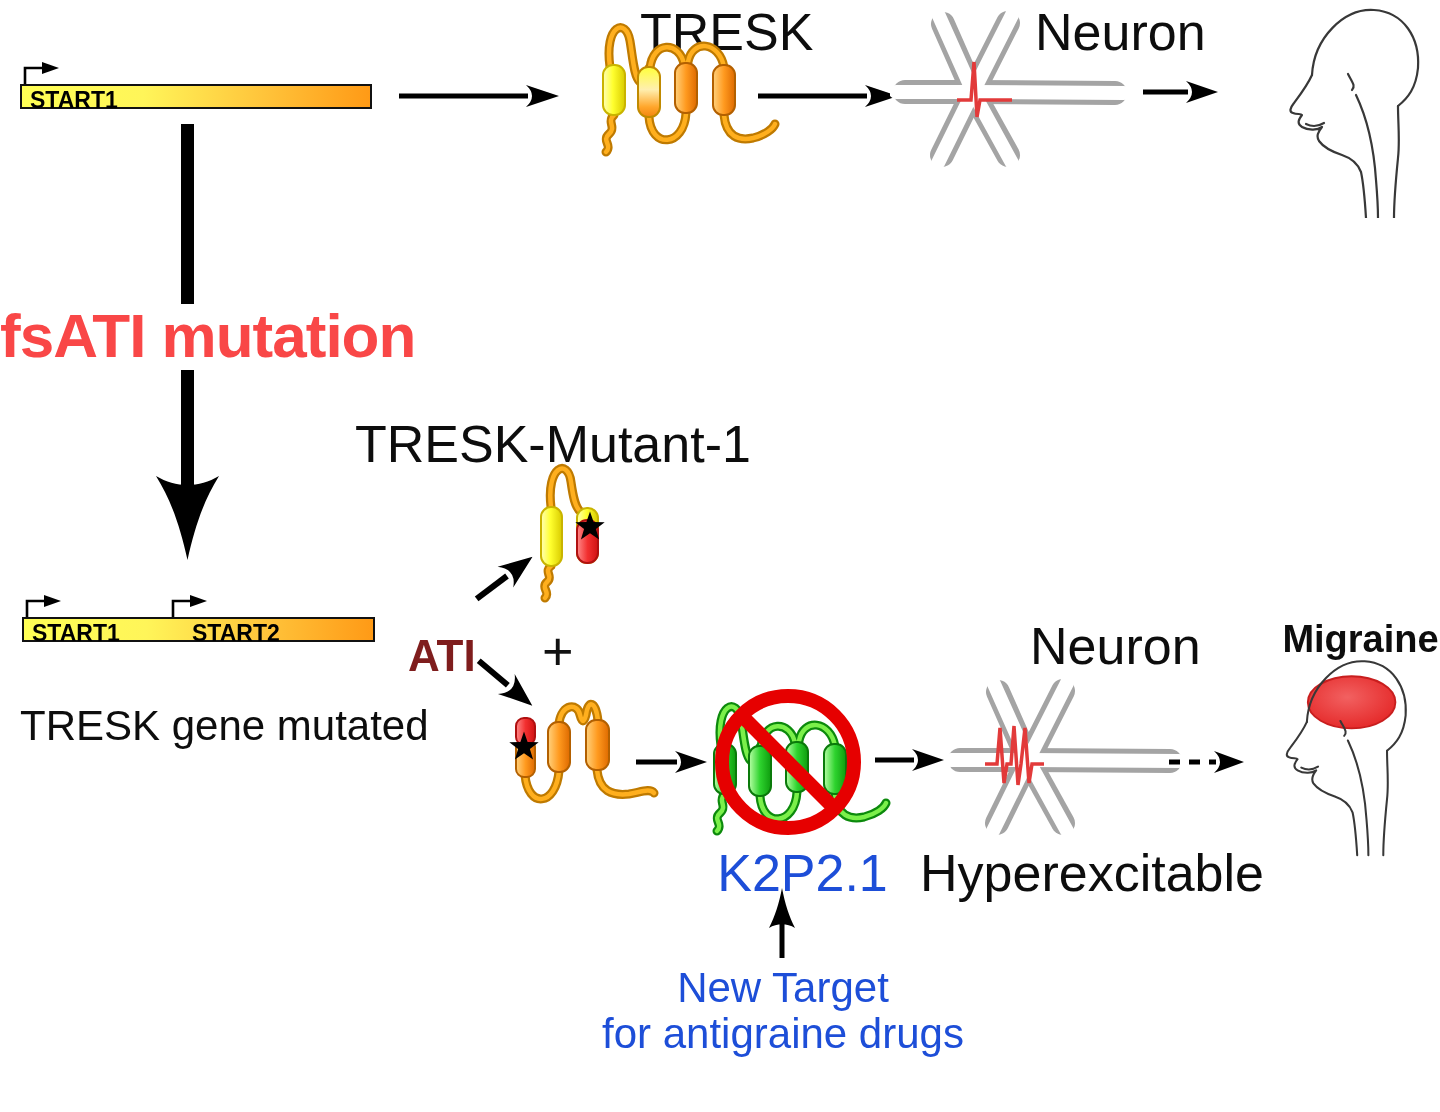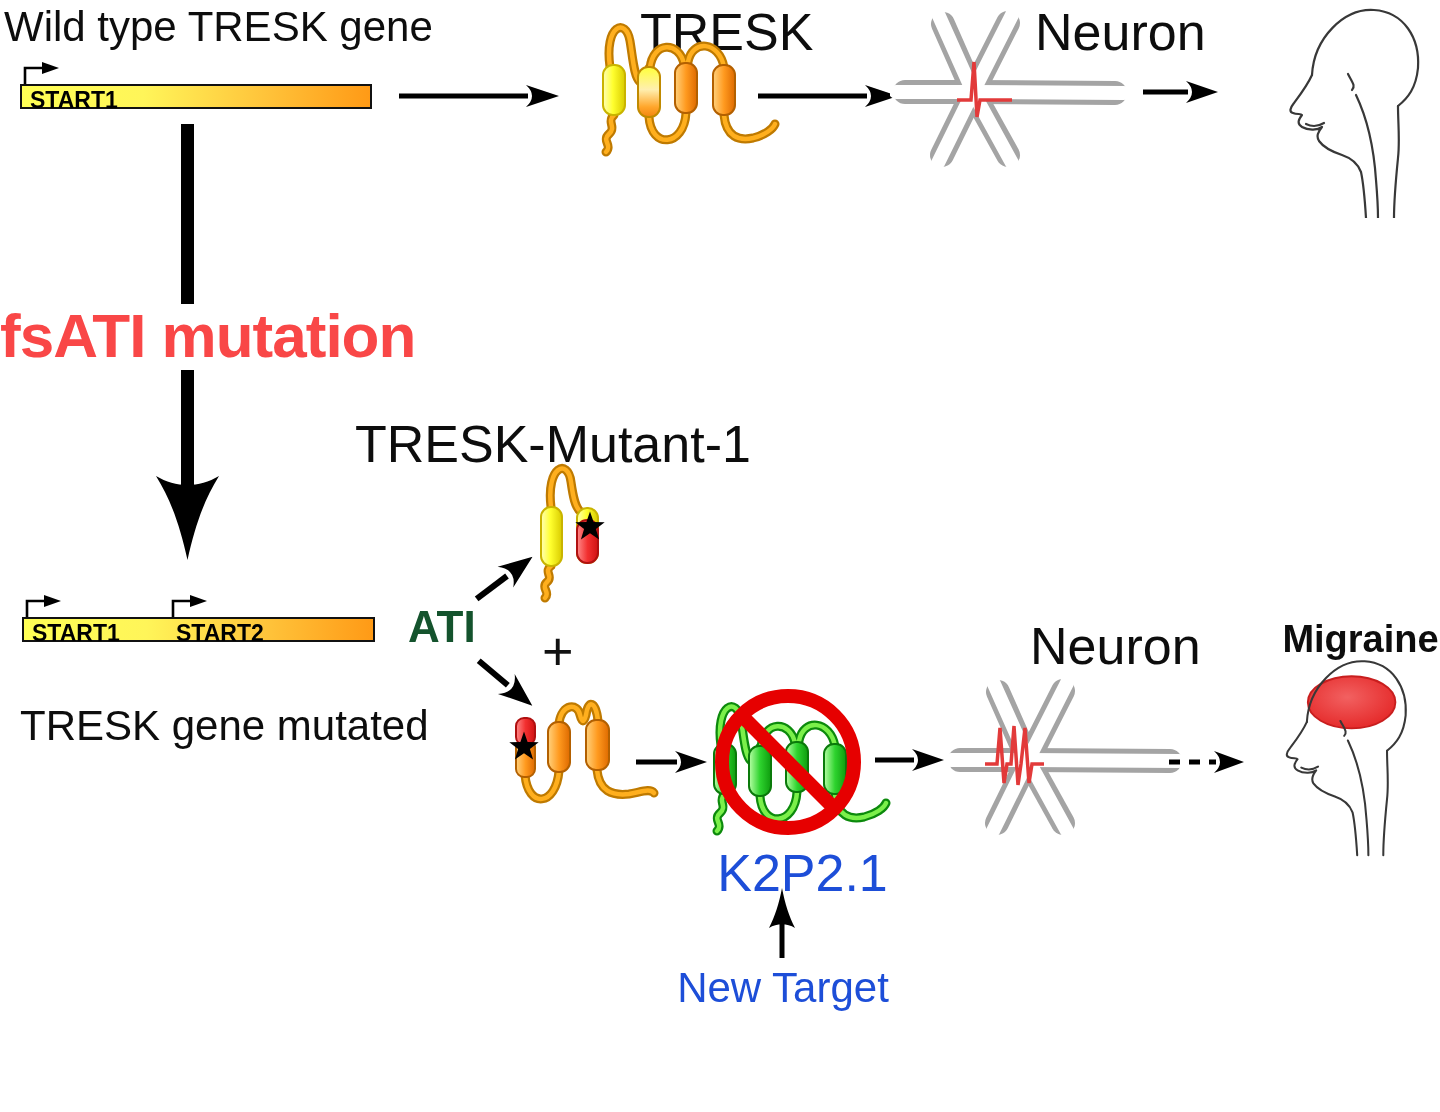--- a/index.html
+++ b/index.html
@@ -5,21 +5,21 @@
   html,body{margin:0;padding:0;background:#fff;}
   #canvas{position:relative;width:1440px;height:1112px;background:#fff;overflow:hidden;
           font-family:"Liberation Sans", sans-serif;color:#0d0d0d;}
   .abs{position:absolute;}
   .lbl{position:absolute;font-size:52px;white-space:nowrap;color:#0d0d0d;}
   .ctr{text-align:center;}
   .bold{font-weight:bold;}
   .green{color:#1d4ed8;}
   .title{font-size:42px;}
   .fsati{font-size:62px;font-weight:bold;color:#F94747;letter-spacing:-1px;}
-  .ati{font-size:44px;font-weight:bold;color:#14532d;}
+  .ati{font-size:44px;font-weight:bold;color:#7f1d1d;margin-top:29px;}
   .plus{font-size:54px;color:#111;}
   .gene-bar{position:absolute;height:25px;border:2px solid #111;box-sizing:border-box;
             background:linear-gradient(90deg,#FFFF55 0%,#FFF559 35%,#FFC33A 70%,#FF9A16 100%);}
   .gene-bar span{position:absolute;top:1px;font-size:23px;font-weight:bold;color:#000;}
   
   .lo{stroke:#BF7A00;stroke-width:9;fill:none;stroke-linecap:round;}
   .li{stroke:#FFAF1E;stroke-width:4.5;fill:none;stroke-linecap:round;}
   .glo{stroke:#0C8A0C;stroke-width:9;fill:none;stroke-linecap:round;}
   .gli{stroke:#7BF04A;stroke-width:4.5;fill:none;stroke-linecap:round;}
   .cylY{stroke:#C9B400;stroke-width:2;}
@@ -71,21 +71,20 @@
         <stop offset="0" stop-color="#F26161"></stop>
           <stop offset="1" stop-color="#E32222"></stop>
       </radialGradient>
       <path id="star" d="M0,-15.5 L3.6,-5 L14.7,-4.8 L5.9,1.9 L9.1,12.5 L0,6.2 L-9.1,12.5 L-5.9,1.9 L-14.7,-4.8 L-3.6,-5 Z"></path>
       <path id="wtLoops" d="M 21 100 C 13 107 24 112 16 119 C 8 126 20 130 13 137 M 17 52 C 11 10 33 2 37 26 C 40 44 41 62 47 67 C 53 70 56 60 56 53 M 57 53 C 60 26 86 26 91 49 M 95 47 C 99 24 126 26 131 52 M 56 102 C 58 134 91 132 93 98 M 131 100 C 133 122 146 126 160 123 C 172 120 180 114 182 109"></path>
       <path id="m1Loops" d="M 16 106 C 8 112 19 116 12 122 C 5 128 16 132 10 138 M 16 47 C 11 6 33 -2 36 22 C 38 36 40 48 46 52 C 51 55 53 57 54 61"></path>
       <path id="m2Loops" d="M 25 80 C 28 114 56 111 59 76 M 59 28 C 62 8 78 8 80 20 C 82 28 84 28 86 20 C 88 4 96 6 98 26 M 97 75 C 99 96 112 101 129 99 C 141 97 150 93 154 98"></path>
     </defs>
   </svg>
 
-  <div class="lbl title" style="left:4px;top:3px;">Wild type TRESK gene</div>
 
   <svg class="abs" style="left:22px;top:59px;" width="40" height="28" viewBox="0 0 40 28">
     <path d="M 3 27 L 3 9 L 20 9" fill="none" stroke="#000" stroke-width="2.6"></path>
     <polygon points="20,3 37,9 20,15" class="blk"></polygon>
   </svg>
   <div class="gene-bar" style="left:20px;top:84px;width:352px;">
     <span style="left:8px;">START1</span>
   </div>
 
   <svg class="abs" style="left:396px;top:82px;" width="166" height="28" viewBox="0 0 166 28">
@@ -167,21 +166,21 @@
   <svg class="abs" style="left:24px;top:592px;" width="40" height="28" viewBox="0 0 40 28">
     <path d="M 3 27 L 3 9 L 20 9" fill="none" stroke="#000" stroke-width="2.6"></path>
     <polygon points="20,3 37,9 20,15" class="blk"></polygon>
   </svg>
   <svg class="abs" style="left:170px;top:592px;" width="40" height="28" viewBox="0 0 40 28">
     <path d="M 3 27 L 3 9 L 20 9" fill="none" stroke="#000" stroke-width="2.6"></path>
     <polygon points="20,3 37,9 20,15" class="blk"></polygon>
   </svg>
   <div class="gene-bar" style="left:22px;top:617px;width:353px;">
     <span style="left:8px;">START1</span>
-    <span style="left:152px;">START2</span>
+    <span style="left:168px;">START2</span>
   </div>
   <div class="lbl" style="left:20px;top:702px;font-size:42px;">TRESK gene mutated</div>
 
   <div class="abs ati" style="left:408px;top:602px;">ATI</div>
 
   <svg class="abs" style="left:466px;top:562px;transform:rotate(-37deg);" width="74" height="34" viewBox="0 0 74 34">
     <line x1="4" y1="17" x2="42" y2="17" stroke="#000" stroke-width="6"></line>
     <path d="M 40 4 Q 54 17 40 30 L 74 17 Z" class="blk"></path>
   </svg>
   <svg class="abs" style="left:467px;top:665px;transform:rotate(40deg);" width="74" height="34" viewBox="0 0 74 34">
@@ -240,20 +239,21 @@
       <line x1="83" y1="82" x2="49" y2="6"></line>
         <line x1="83" y1="82" x2="122" y2="5"></line>
       <line x1="83" y1="82" x2="6" y2="82"></line>
         <line x1="83" y1="82" x2="234" y2="83"></line>
       <line x1="83" y1="82" x2="48" y2="153"></line>
         <line x1="83" y1="82" x2="122" y2="153"></line>
     </g>
     <path class="trace" d="M 40 86 H 52 L 55 50 L 59 105 L 62 86 H 66 L 69 48 L 73 107 L 76 86 L 80 50 L 84 105 L 87 86 H 99"></path>
   </svg>
 
+  <div class="lbl ctr" style="left:920px;top:843px;width:320px;">Hyperexcitable</div>
 
   <svg class="abs" style="left:1166px;top:748px;" width="80" height="28" viewBox="0 0 80 28">
     <line x1="3" y1="14" x2="50" y2="14" stroke="#000" stroke-width="5" stroke-dasharray="11 9"></line>
     <path d="M 48 3 Q 60 14 48 25 L 78 14 Z" class="blk"></path>
   </svg>
 
   <div class="lbl ctr bold" style="left:1278px;top:618px;width:165px;font-size:38px;">Migraine</div>
 
   <svg class="abs" style="left:1247px;top:652px;" width="185" height="205" viewBox="0 0 190 220">
     <ellipse cx="108" cy="54" rx="47" ry="28" fill="url(#gBrain)" stroke="#C81E1E" stroke-width="2"></ellipse>
@@ -263,14 +263,15 @@
     <path class="headline" d="M 104 95 C 116 120 122 150 124 180 C 125 192 126 206 126 218"></path>
     <path class="headline" d="M 60 75 C 55 86 48 95 42 103 C 38 108 37 112 41 113 C 45 115 49 113 50 115 C 46 120 45 124 50 127 C 57 131 66 130 70 127 C 66 132 64 136 67 141 C 72 148 81 152 90 155 C 99 158 106 164 109 172 C 112 186 113 202 114 218"></path>
     <path class="headline" d="M 54 124 C 60 127 67 126 72 123"></path>
   </svg>
 
   <svg class="abs" style="left:758px;top:884px;" width="48" height="78" viewBox="0 0 48 78">
     <line x1="24" y1="74" x2="24" y2="38" stroke="#000" stroke-width="5"></line>
     <path d="M 24 4 C 21 20 17 32 11 44 C 19 39 29 39 37 44 C 31 32 27 20 24 4 Z" class="blk"></path>
   </svg>
   <div class="lbl ctr green" style="left:558px;top:964px;width:450px;font-size:42px;">New Target</div>
+  <div class="lbl ctr green" style="left:558px;top:1010px;width:450px;font-size:42px;">for antigraine drugs</div>
 
 </div>
 
 </body></html>

